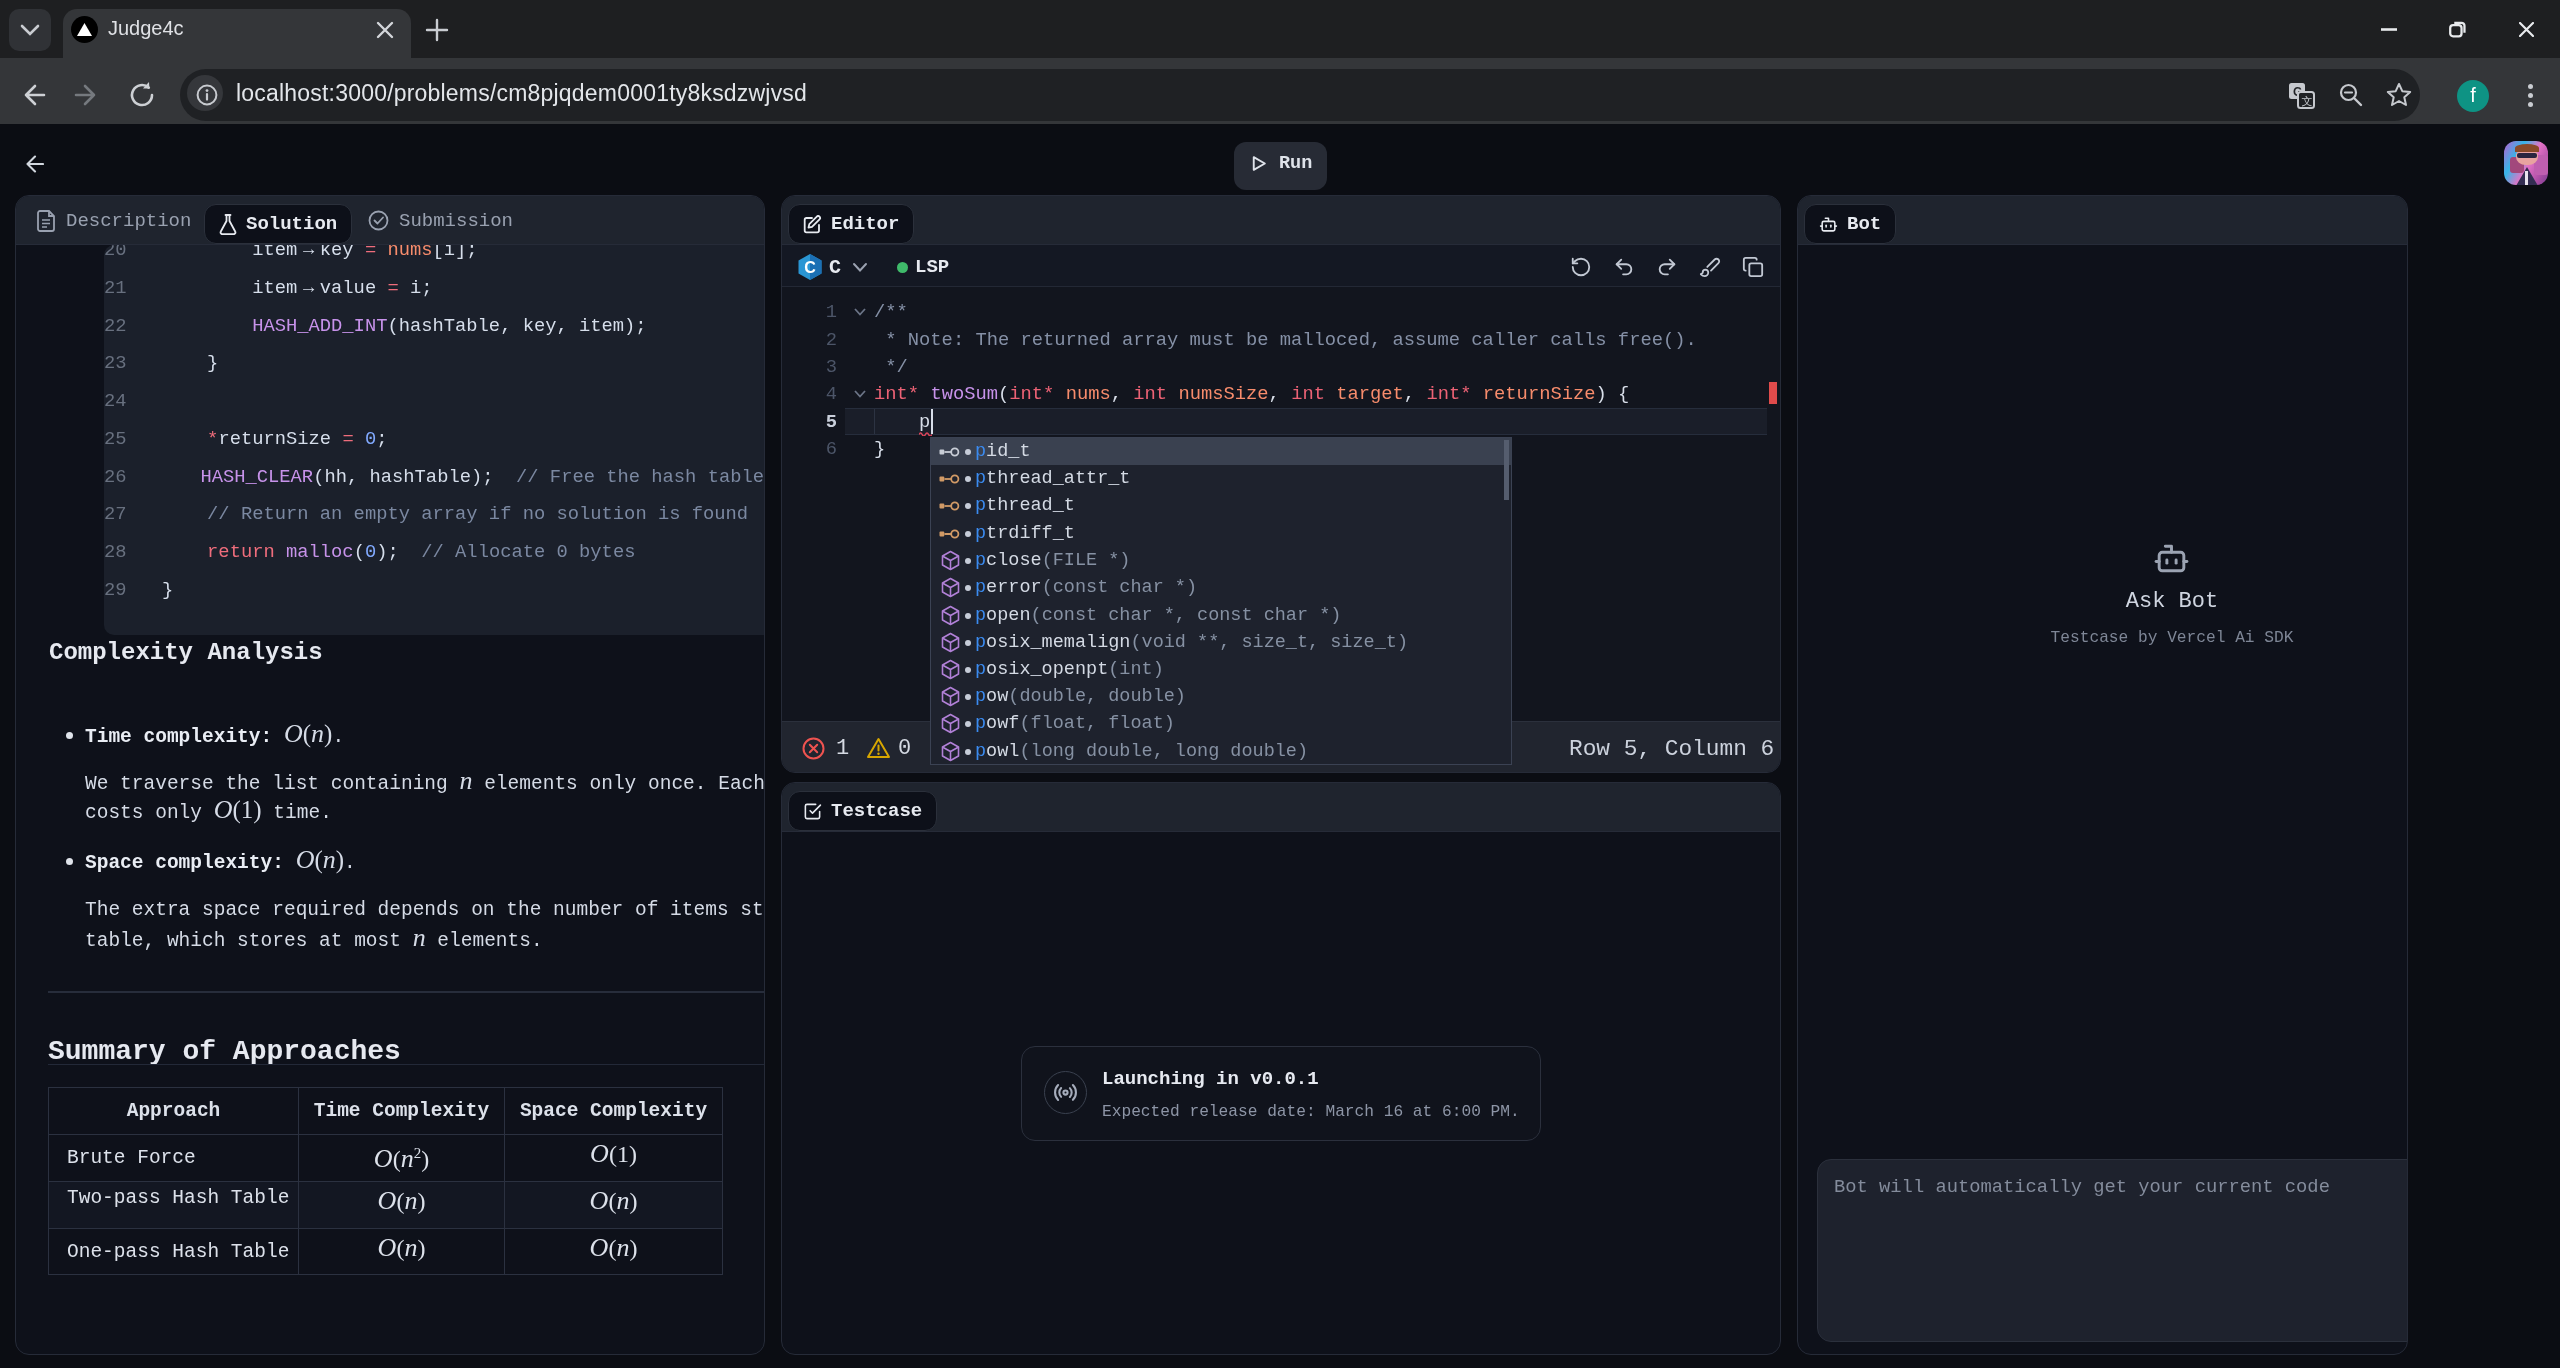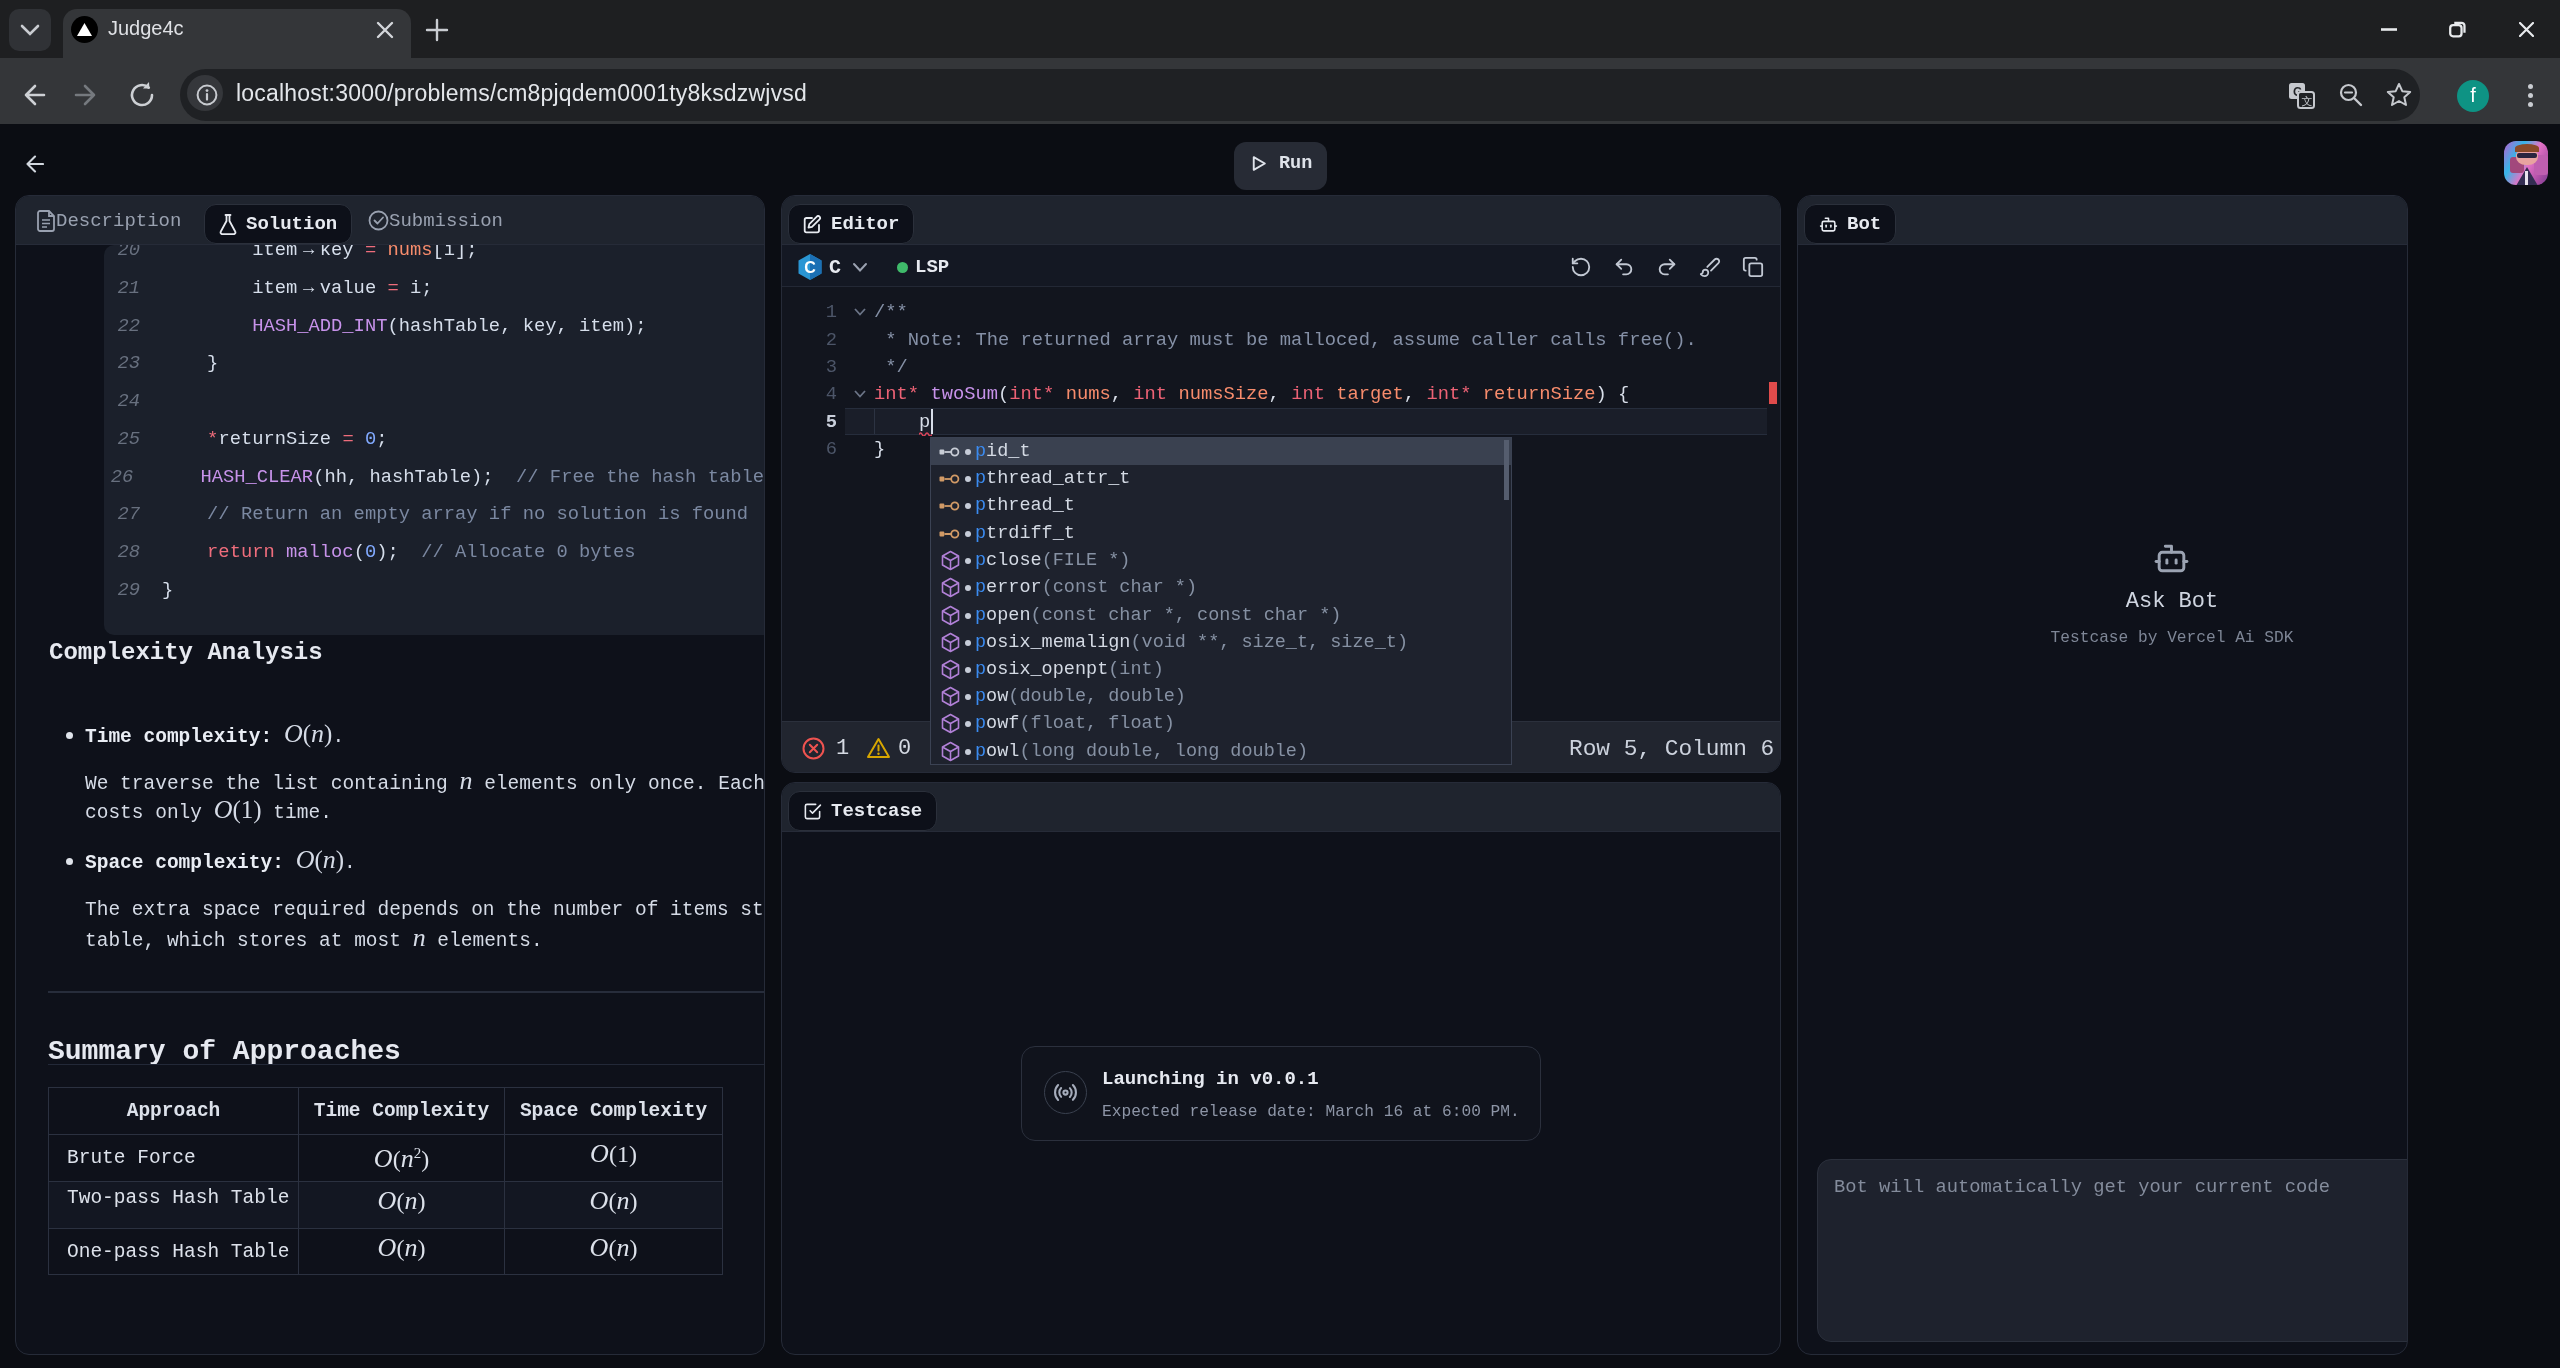--- a/index.html
+++ b/index.html
@@ -15,24 +15,24 @@
   #tab { left:63px; top:9px; width:348px; height:49px; border-radius:14px 14px 0 0; background:#343639; }
   .tabtitle { left:45px; top:16px; font-size:20px; color:#dfe1e5; }
   #urlpill { left:180px; top:9px; width:2240px; height:52px; border-radius:26px; background:#1f2124; }
   #infochip { left:8px; top:8px; width:36px; height:36px; border-radius:50%; background:#35373b; }
   .url { left:56px; top:14px; font-size:23px; color:#e3e6ea; letter-spacing:0.2px; }
   
   #app { left:0; top:124px; width:2560px; height:1244px; background:#0b0d13; }
   .panel { position:absolute; background:#0e111a; border:1px solid #262b38; border-radius:14px; overflow:hidden; }
   .phead { position:absolute; left:0; top:0; right:0; height:49px; background:#1f242e; border-bottom:1px solid #262b38; }
   .pill { position:absolute; top:8px; height:40px; background:#0d1019; border:1px solid #2b303b; border-radius:12px; display:flex; align-items:center; gap:9px; padding:0 14px; color:#e7eaf0; font-family:"Liberation Mono",monospace; font-size:19px; font-weight:bold; }
-  .tabitem { position:absolute; top:0; height:49px; display:flex; align-items:center; color:#99a1b0; font-family:"Liberation Mono",monospace; font-size:19px; }
+  .tabitem { position:absolute; top:0; height:49px; display:flex; align-items:center; gap:10px; color:#99a1b0; font-family:"Liberation Mono",monospace; font-size:19px; }
   
   .cl { display:flex; }
-  .num { display:inline-block; width:36px; text-align:right; color:#68707f; padding-right:0;font-style:italic; }
+  .num { display:inline-block; width:36px; text-align:left; color:#68707f; padding-right:0; }
   .cl > span:last-child { margin-left:22px; }
   w { color:#d6deeb; } r { color:#ef6d7c; } o { color:#f78c6c; } p1 { color:#c792ea; } b1 { color:#82aaff; } c1 { color:#7b88a1; } w,r,o,p1,b1,c1,bb,m { font-style:normal; }
   .h3 { position:absolute; font-size:24px; font-weight:bold; color:#e6e9f0; line-height:26px; }
   .h2 { position:absolute; font-size:28px; font-weight:bold; color:#e6e9f0; line-height:30px; }
   .body { position:absolute; font-size:19.5px; color:#d5dbe6; line-height:22px; white-space:pre; }
   .body bb { font-weight:bold; color:#e9edf4; }
   m { font-family:"Liberation Serif",serif; font-style:italic; font-size:26px; }
   mp { font-family:"Liberation Serif",serif; font-style:normal; font-size:25px; }
   .lig { display:inline-block; width:22.56px; text-align:center; color:#d6deeb; }
   .dot { position:absolute; width:7px; height:7px; border-radius:50%; background:#dfe3ea; }

